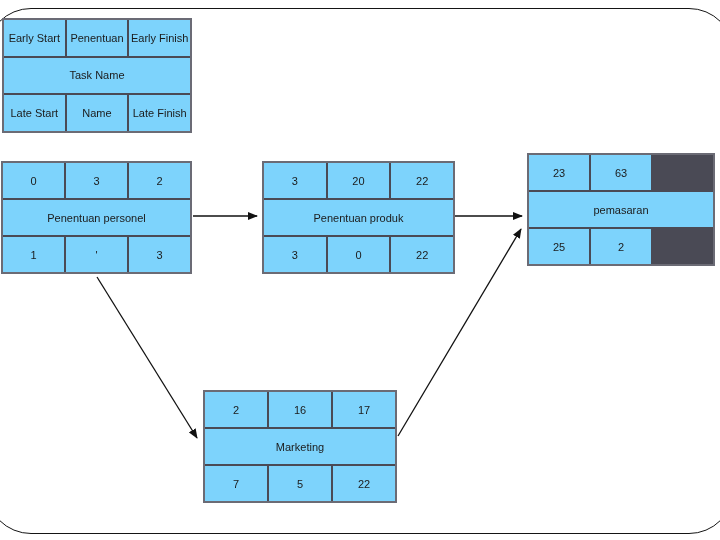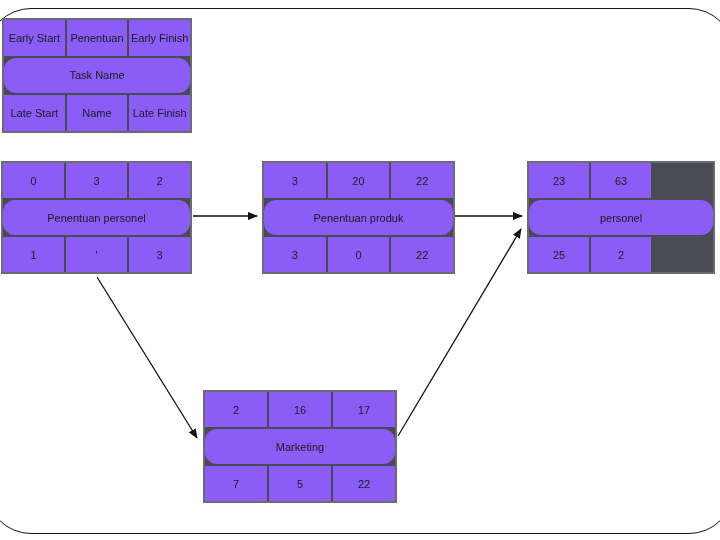--- a/index.html
+++ b/index.html
@@ -18,26 +18,26 @@
     position:absolute;z-index:2;
     display:grid;
     grid-template-columns:1fr 1fr 1fr;
     grid-template-rows:1fr 1fr 1fr;
     gap:2px;
     background:#4a4a55;            
     border:2px solid #6b6b75;      
     box-sizing:border-box;
   }
   .cell{
-    background:#8b5cf6;
+    background:#7dd3fc;
     display:flex;align-items:center;justify-content:center;
     font-size:11px;color:#1b1b1b;
     overflow:hidden;white-space:nowrap;
   }
-  .cell.name{grid-column:1 / 4;border-radius:12px;}
+  .cell.name{grid-column:1 / 4;}
   svg.arrows{position:absolute;left:0;top:0;z-index:3;pointer-events:none;}
 </style>
 </head>
 <body>
 
 <div class="slide-border"></div>
 
 <div class="node" style="left:2px;top:18px;width:190px;height:115px;">
   <div class="cell">Early Start</div>
   <div class="cell">Penentuan</div>
@@ -61,24 +61,24 @@
 <div class="node" style="left:262px;top:161px;width:193px;height:113px;">
   <div class="cell">3</div>
   <div class="cell">20</div>
   <div class="cell">22</div>
   <div class="cell name">Penentuan produk</div>
   <div class="cell">3</div>
   <div class="cell">0</div>
   <div class="cell">22</div>
 </div>
 
-<div class="node" style="left:527px;top:161px;width:188px;height:113px;">
+<div class="node" style="left:527px;top:153px;width:188px;height:113px;">
   <div class="cell">23</div>
   <div class="cell">63</div>
-  <div class="cell name">personel</div>
+  <div class="cell name">pemasaran</div>
   <div class="cell">25</div>
   <div class="cell">2</div>
 </div>
 
 <div class="node" style="left:203px;top:390px;width:194px;height:113px;">
   <div class="cell">2</div>
   <div class="cell">16</div>
   <div class="cell">17</div>
   <div class="cell name">Marketing</div>
   <div class="cell">7</div>

